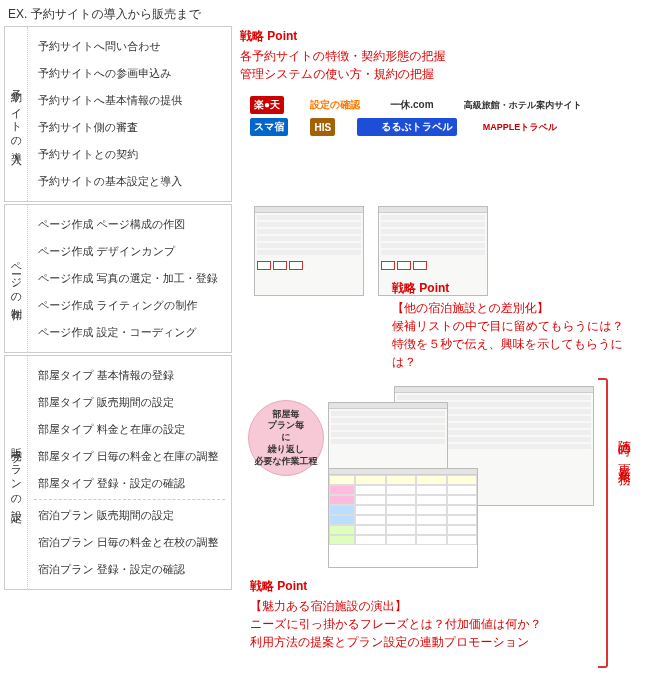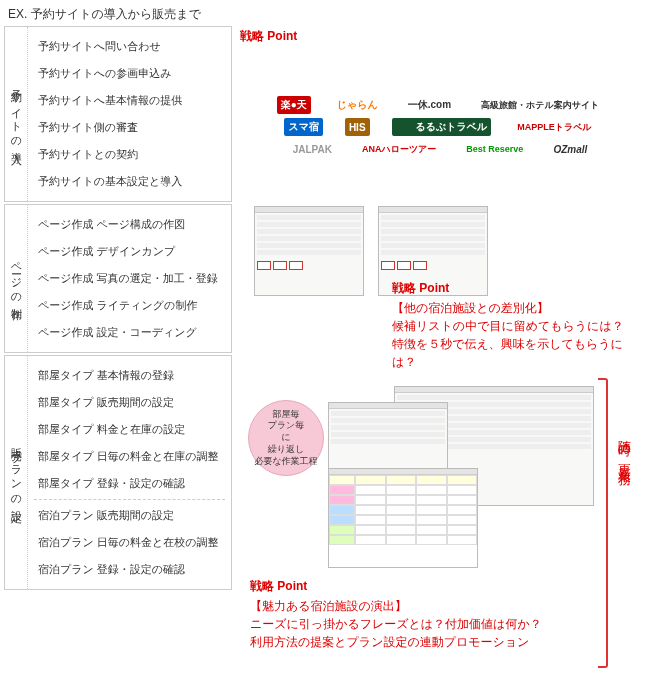--- a/index.html
+++ b/index.html
@@ -72,39 +72,39 @@
   .logos {
     position: absolute;
     top: 96px; left: 250px;
     width: 380px;
   }
   .logo-row {
     display: flex;
     gap: 22px;
     margin-bottom: 4px;
     align-items: center;
-    justify-content: center;
+    justify-content: flex-start;
   }
   .logo {
     height: 18px;
     padding: 2px 4px;
     font-size: 10px;
     font-weight: bold;
     border-radius: 2px;
     display: inline-flex;
     align-items: center;
     white-space: nowrap;
   }
   .logo.rakuten { background:#c00; color:#fff; }
   .logo.jalan   { color:#f70; }
   .logo.ikyu    { color:#333; }
   .logo.luxury  { color:#333; font-size:9px; }
   .logo.sumafu  { background:#06c; color:#fff; }
   .logo.his     { background:#a16207; color:#fff; }
-  .logo.rurubu  { background:#14532d; color:#fff;padding-left:24px; }
+  .logo.rurubu  { background:#1d4ed8; color:#fff;padding-left:24px; }
   .logo.mapple  { color:#c00; font-size:9px; }
   .logo.jalpak  { color:#999; }
   .logo.ana     { color:#c00; font-size:9px; }
   .logo.best    { color:#090; font-size:9px; }
   .logo.ozmall  { color:#333; font-style:italic; }
 
   
   .mock {
     position: absolute;
     border: 1px solid #bbb;
@@ -141,20 +141,21 @@
     border: 1px solid #e6a8bb;
     display: flex;
     align-items: center;
     justify-content: center;
     text-align: center;
     font-size: 9px;
     line-height: 1.3;
     color: #333;
     z-index: 3;
     padding: 4px;
+    font-weight: bold;
   }
 
   
   .sp2 {
     position: absolute;
     top: 280px; left: 392px;
     width: 250px;
   }
   .sp3 {
     position: absolute;
@@ -239,40 +240,38 @@
       <div class="item-row">宿泊プラン 販売期間の設定</div>
       <div class="item-row">宿泊プラン 日毎の料金と在校の調整</div>
       <div class="item-row">宿泊プラン 登録・設定の確認</div>
     </div>
   </div>
 
 </div>
 
 <div class="right-area">
   <div class="point-label">戦略 Point</div>
+  <div class="point-body">
+    <div>各予約サイトの特徴・契約形態の把握</div>
+    <div>管理システムの使い方・規約の把握</div>
+  </div>
 </div>
 
 <div class="logos">
   <div class="logo-row">
     <span class="logo rakuten">楽●天</span>
-    <span class="logo jalan">じゃらん</span>
+    <span class="logo jalan">設定の確認</span>
     <span class="logo ikyu">一休.com</span>
     <span class="logo luxury">高級旅館・ホテル案内サイト</span>
   </div>
   <div class="logo-row">
     <span class="logo sumafu">スマ宿</span>
     <span class="logo his">HIS</span>
     <span class="logo rurubu">るるぶトラベル</span>
     <span class="logo mapple">MAPPLEトラベル</span>
-  </div>
-  <div class="logo-row">
-    <span class="logo jalpak">JALPAK</span>
-    <span class="logo ana">ANAハローツアー</span>
-    <span class="logo best">Best Reserve</span>
-    <span class="logo ozmall">OZmall</span>
   </div>
 </div>
 
 <div class="mock mock1">
   <div class="bar"></div>
   <div class="rows">
       <div></div>
       <div></div>
       <div></div>
       <div></div>

